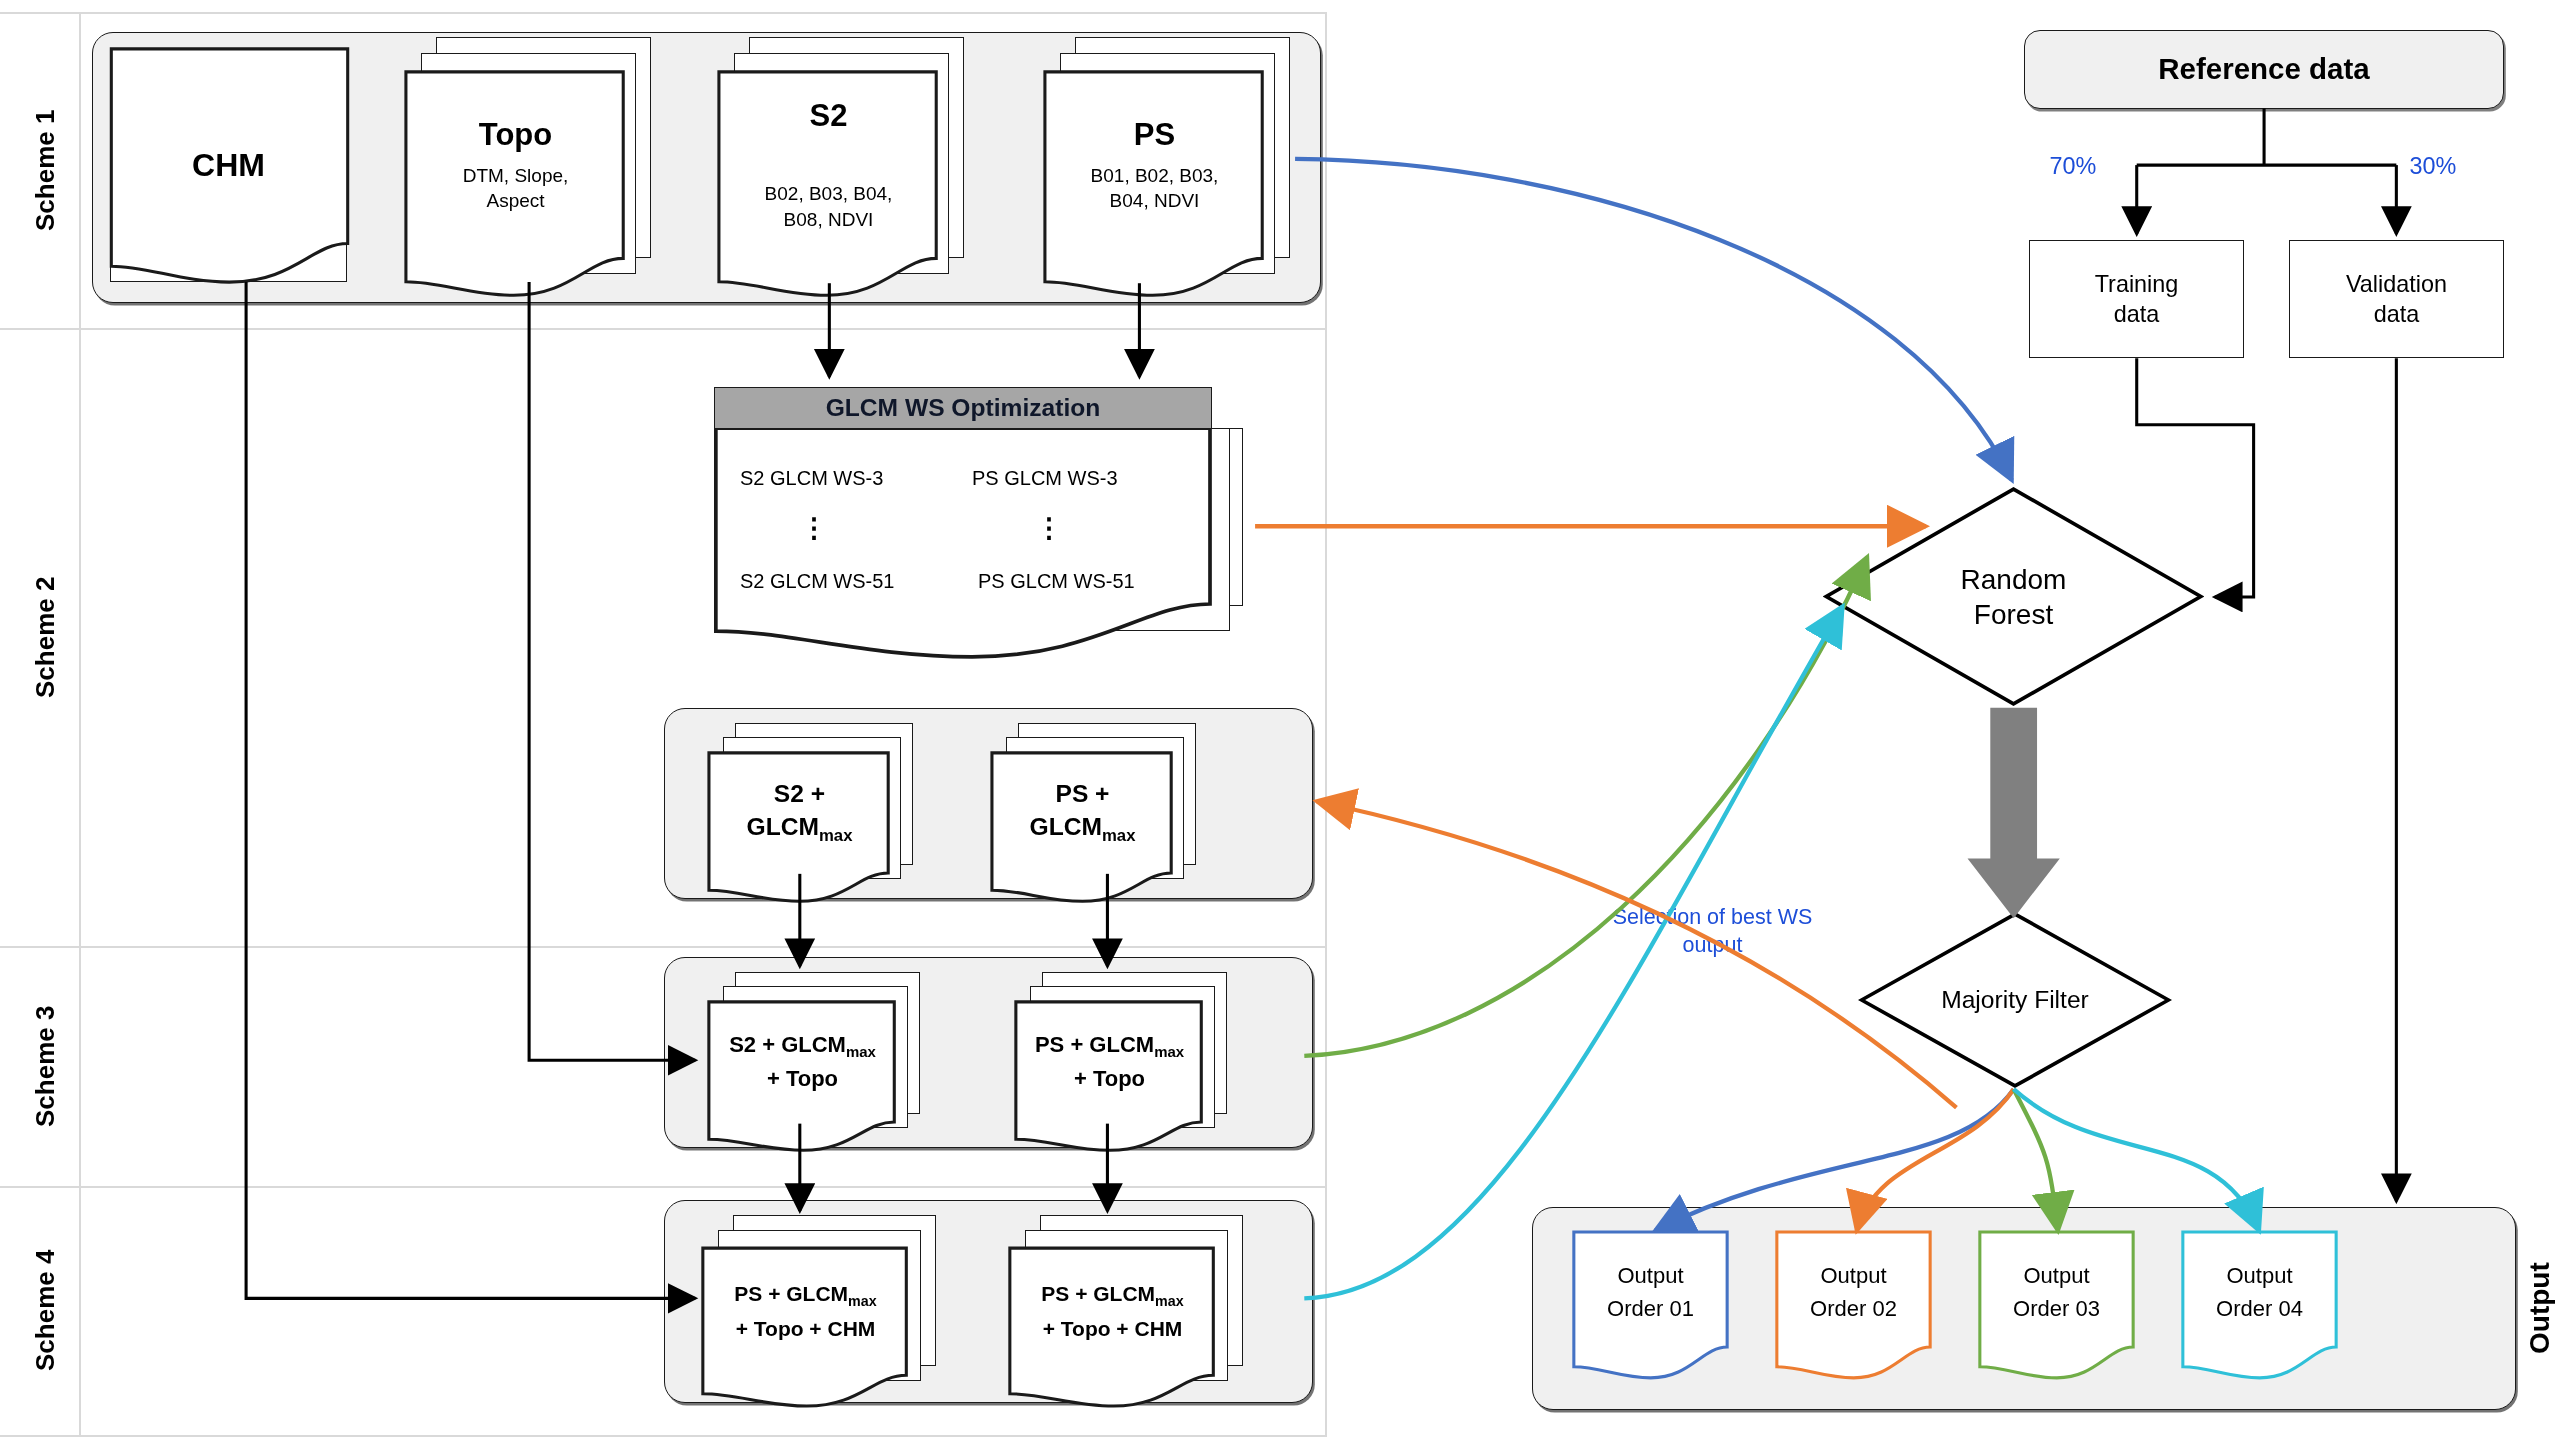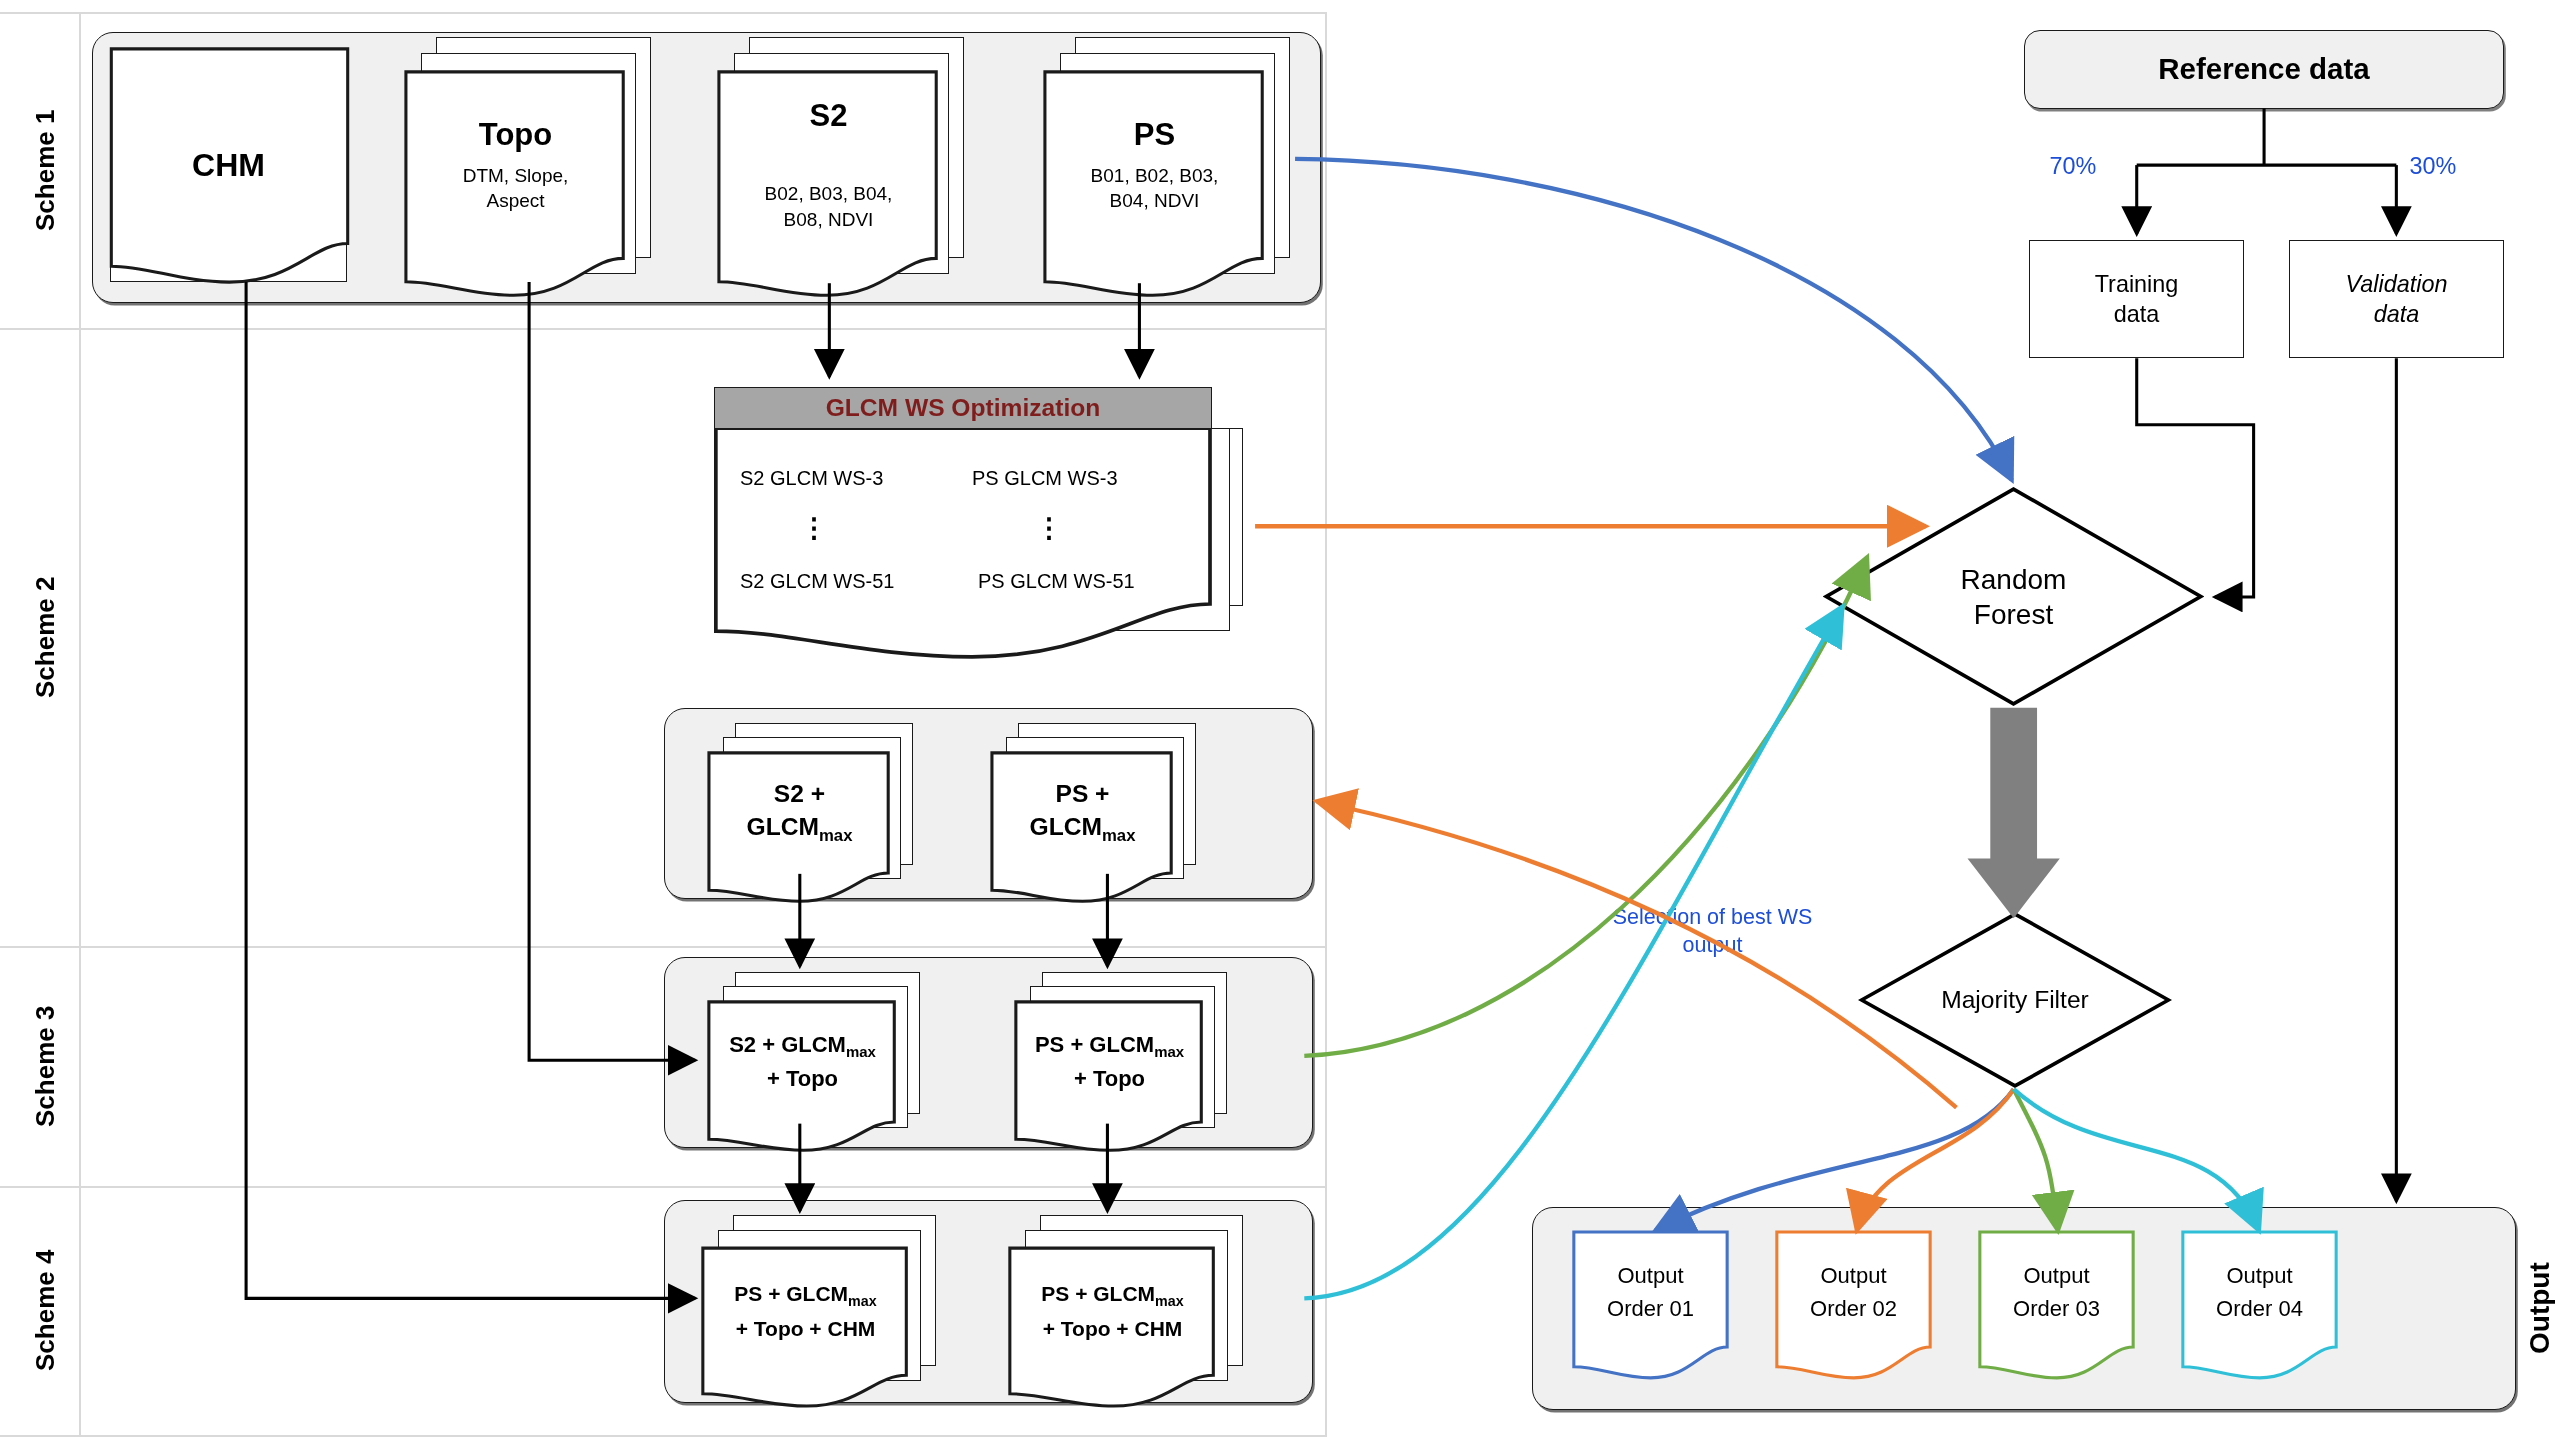--- a/index.html
+++ b/index.html
@@ -40,21 +40,21 @@
   }
 
   .title-strong{font-weight:bold;}
   .bandlist{font-weight:normal;}
 
   
   .glcm-wrap{position:absolute;}
   .glcm-sheet{position:absolute;box-sizing:border-box;background:#fff;border:1.8px solid #1a1a1a;}
   .glcm-header{
     position:absolute;box-sizing:border-box;background:#a6a6a6;border:1.8px solid #1a1a1a;
-    display:flex;align-items:center;justify-content:center;font-weight:bold;color:#7f1d1d;
+    display:flex;align-items:center;justify-content:center;font-weight:bold;color:#0f172a;
   }
   .glcm-cell{position:absolute;white-space:nowrap;}
   .vdots{position:absolute;font-weight:bold;letter-spacing:0;line-height:.55;text-align:center;}
 
   
   .refbox{
     position:absolute;box-sizing:border-box;background:#f0f0f0;border:1.8px solid #1a1a1a;
     border-radius:16px;display:flex;align-items:center;justify-content:center;
     font-weight:bold;box-shadow:1.8px 2.5px 0 rgba(0,0,0,.5);
   }
@@ -226,21 +226,21 @@
     </div>
   </div>
 
   <div class="refbox" style="left:2024px;top:29.5px;width:480px;height:79px;font-size:29.5px;">Reference data</div>
 
   <div class="plainbox" style="left:2029px;top:240px;width:215px;height:118px;font-size:23.4px;">
     <span style="width:135px;">Training data</span>
   </div>
 
   <div class="plainbox" style="left:2289px;top:240px;width:215px;height:118px;font-size:23.4px;">
-    <span style="width:142px;font-style:italic;">Validation data</span>
+    <span style="width:142px;">Validation data</span>
   </div>
 
   <span class="edge-label" style="left:2033px;top:151px;width:80px;font-size:23.4px;">70%</span>
   <span class="edge-label" style="left:2393px;top:151px;width:80px;font-size:23.4px;">30%</span>
 
   <div class="diamond" style="left:1823px;top:486px;width:381px;height:221px;">
     <svg width="381" height="221" viewBox="0 0 620 360" style="position:absolute;left:0;top:0;">
       <polygon points="310,5 615,180 310,355 5,180" fill="#ffffff" stroke="#000000" stroke-width="6"></polygon>
     </svg>
     <span class="dlabel" style="font-size:28px;width:185px;">Random Forest</span>

